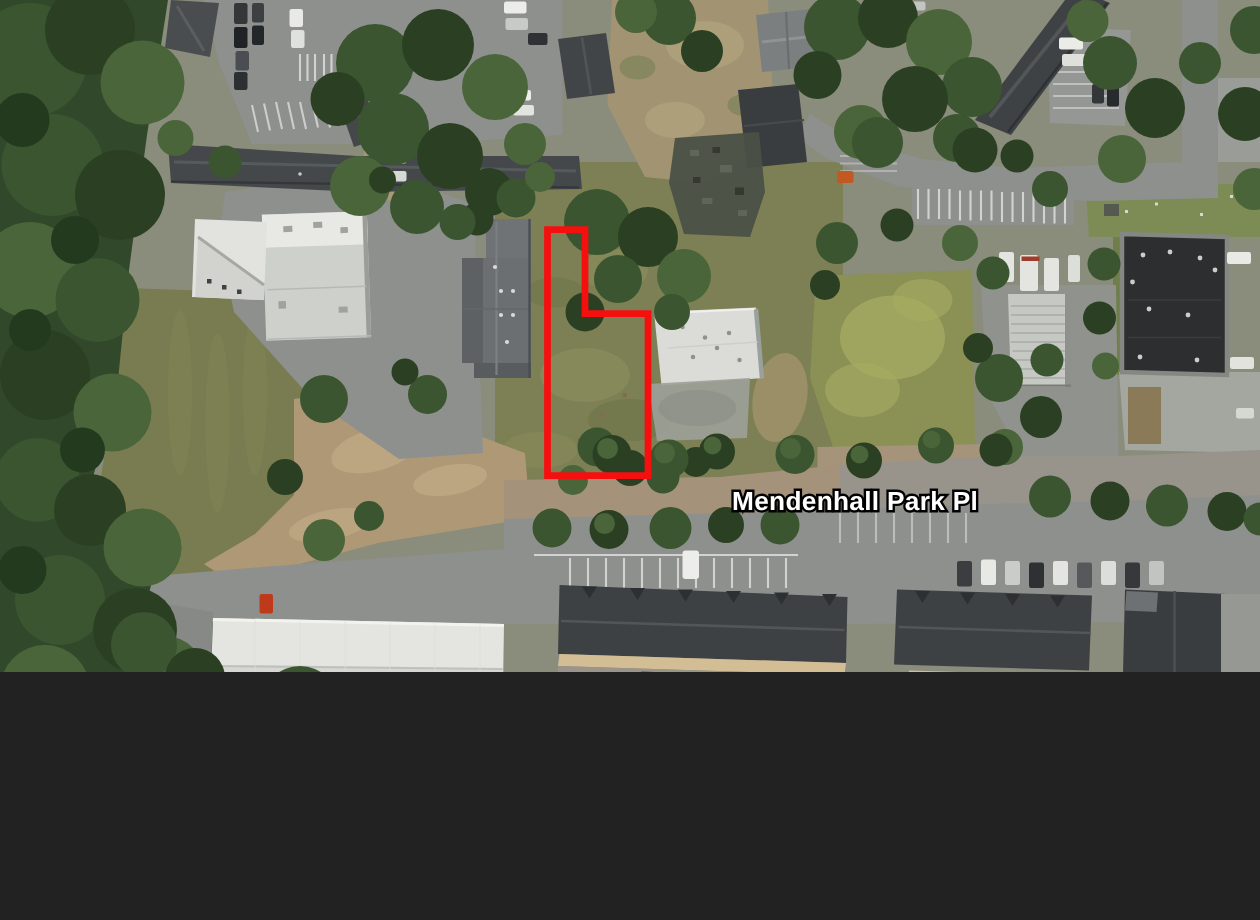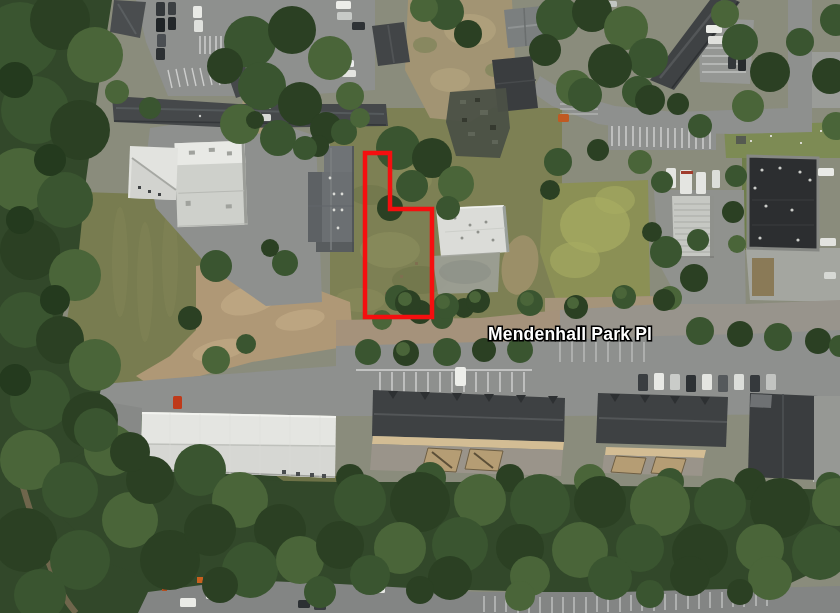--- a/index.html
+++ b/index.html
@@ -1,16 +1,16 @@
 <!DOCTYPE html>
 <html style="--color-parcel: #f50f0f; --color-label-fill: #ffffff; --color-label-outline: #000000;"><head>
 <meta charset="utf-8">
 <style>
   html,body{margin:0;padding:0;background:#222;}
-  .map-viewport{position:relative;width:840px;height:613px;overflow:hidden;background:#8a8c7c;
+  .map-viewport{position:relative;width:840px;height:448px;overflow:hidden;background:#8a8c7c;
     font-family:"Liberation Sans",sans-serif;}
   svg{display:block}
   .t1{fill:#2b4023}.t2{fill:#3a5530}.t3{fill:#4a6539}.t4{fill:#243a1e}
   .asph{fill:#8e908e}
   .stripes{stroke:#ffffff;stroke-width:1.4;fill:none}
   .parcel-outline{fill:none;stroke:var(--color-parcel,#f50f0f);stroke-width:4.5;stroke-linejoin:miter}
   .street-label{font-family:"Liberation Sans",sans-serif;font-weight:700;font-size:17.5px;
     fill:var(--color-label-fill,#fff);stroke:var(--color-label-outline,#000);stroke-width:3.2px;
     paint-order:stroke;letter-spacing:.2px}
 </style>

